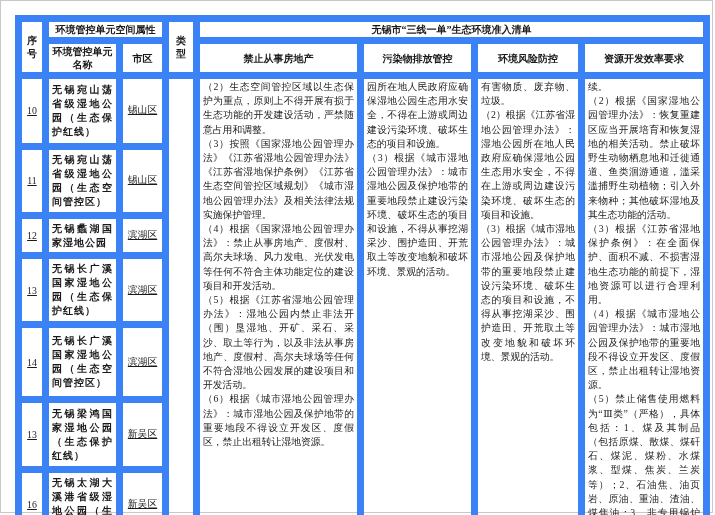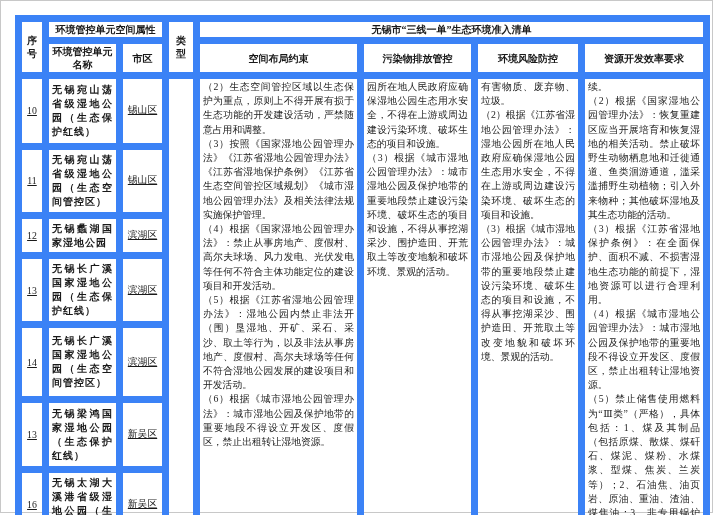--- a/index.html
+++ b/index.html
@@ -99,21 +99,21 @@
     <thead>
       <tr class="hrow1">
         <th rowspan="2">序号</th>
         <th colspan="2">环境管控单元空间属性</th>
         <th rowspan="2">类型</th>
         <th colspan="4">无锡市“三线一单”生态环境准入清单</th>
       </tr>
       <tr class="hrow2">
         <th>环境管控单元名称</th>
         <th>市区</th>
-        <th>空间布局约束</th>
+        <th>禁止从事房地产</th>
         <th>污染物排放管控</th>
         <th>环境风险防控</th>
         <th>资源开发效率要求</th>
       </tr>
     </thead>
     <tbody>
       <tr style="height:66px">
         <td class="c">10</td>
         <td class="name">无锡宛山荡省级湿地公园（生态保护红线）</td>
         <td class="c">锡山区</td>

